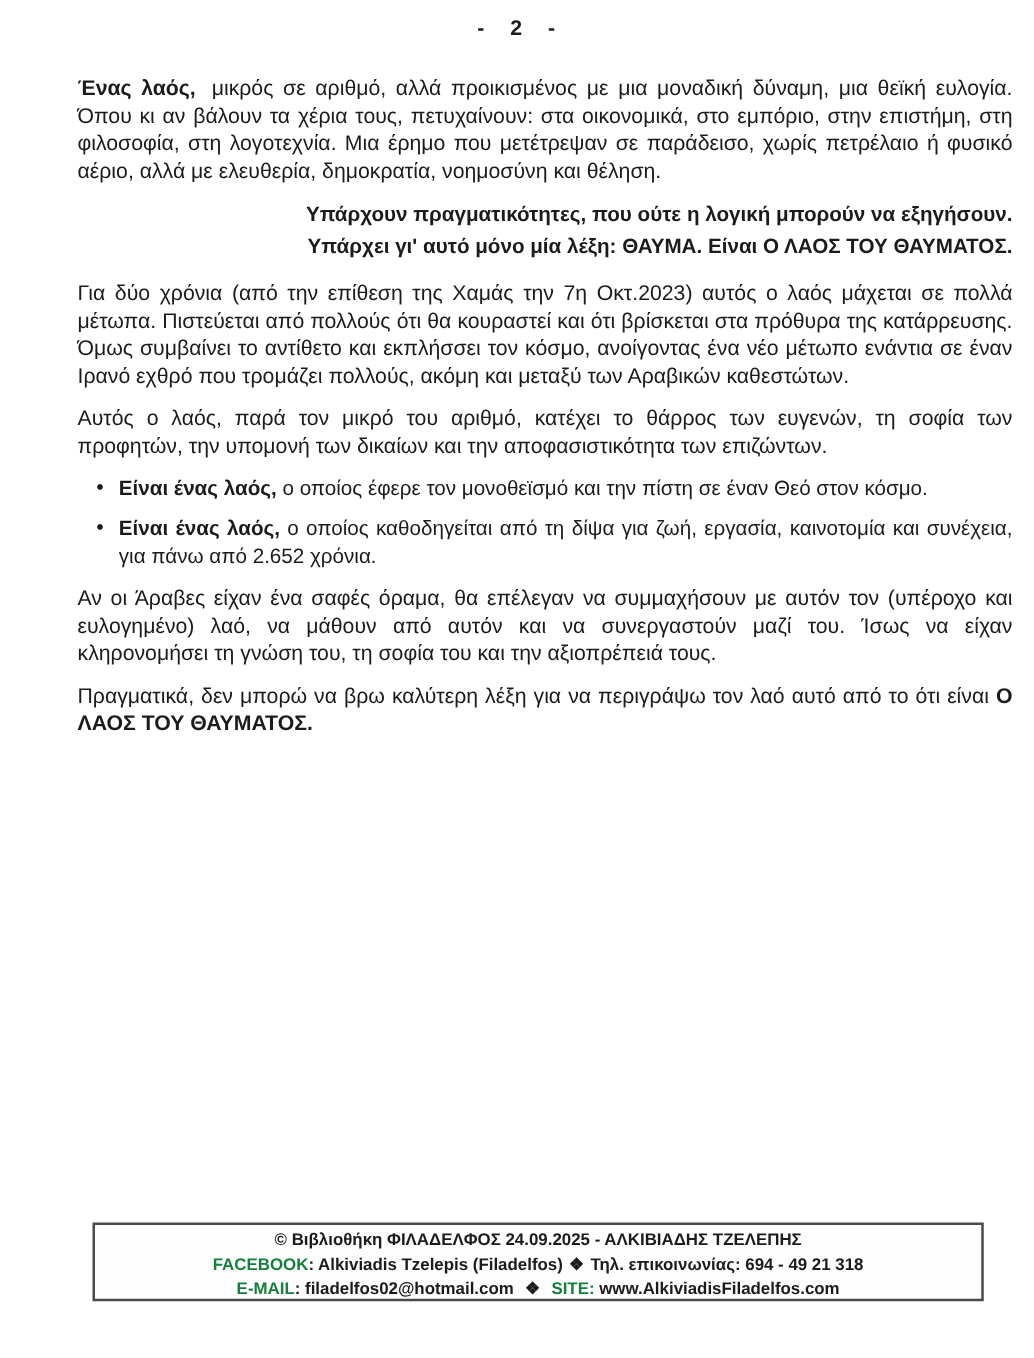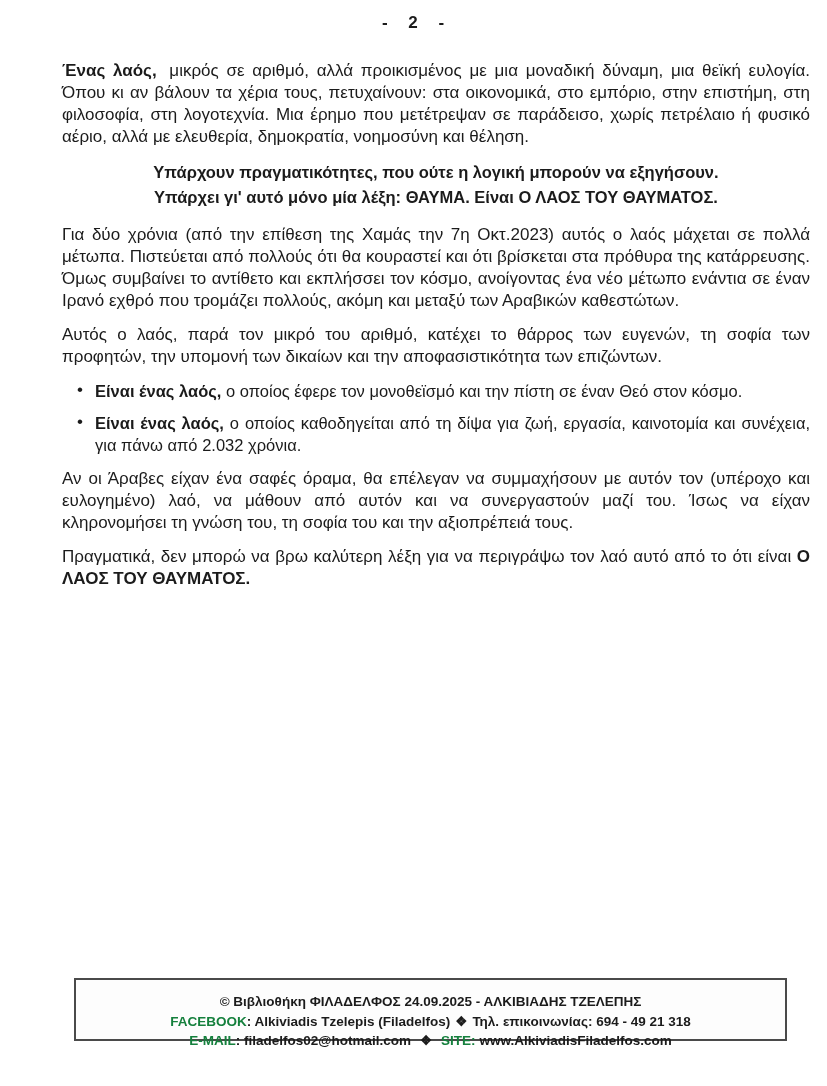--- a/index.html
+++ b/index.html
@@ -15,33 +15,33 @@
     position:absolute;top:13px;left:0;width:100%;
     text-align:center;font-weight:700;font-size:17px;
     word-spacing:14px;letter-spacing:1px;
   }
   .content{position:absolute;left:62px;top:60px;width:748px;}
   .para{margin:0 0 12px;font-size:17px;line-height:22px;text-align:justify;}
   .b{font-weight:700;}
   .lead-gap{margin-right:5px;}
   .quote{
     margin:6px 0 14px;font-weight:700;font-size:16.5px;
-    line-height:25px;text-align:center;
+    line-height:25px;text-align:right;
   }
   .bullet{
     position:relative;margin:0 0 10px;padding-left:33px;
     font-size:16.5px;line-height:22px;text-align:justify;
   }
   .bullet .dot{position:absolute;left:15px;top:-1px;font-size:17px;}
   .sig{margin-top:14px;text-align:center;font-weight:700;font-size:16px;}
   .footerbox{
     position:absolute;left:74px;top:978px;width:713px;height:63px;
     box-sizing:border-box;background:#fdfdfd;border:2px solid #4a4a4a;
     text-align:center;font-weight:700;font-size:13.5px;line-height:19.5px;
-    padding-top:12px;color:#1b1b1b;
+    padding-top:2px;color:#1b1b1b;
   }
   .red{color:#15803d;}
   .dia{margin:0 5px;}
   .dia3{margin:0 9px;}
 </style>
 </head>
 <body>
 
 <div class="page">
 
@@ -56,21 +56,21 @@
       <div>Υπάρχουν πραγματικότητες, που ούτε η λογική μπορούν να εξηγήσουν.</div>
       <div>Υπάρχει γι' αυτό μόνο μία λέξη: ΘΑΥΜΑ. Είναι Ο ΛΑΟΣ ΤΟΥ ΘΑΥΜΑΤΟΣ.</div>
     </div>
 
     <p class="para">Για δύο χρόνια (από την επίθεση της Χαμάς την 7η Οκτ.2023) αυτός ο λαός μάχεται σε πολλά μέτωπα. Πιστεύεται από πολλούς ότι θα κουραστεί και ότι βρίσκεται στα πρόθυρα της κατάρρευσης. Όμως συμβαίνει το αντίθετο και εκπλήσσει τον κόσμο, ανοίγοντας ένα νέο μέτωπο ενάντια σε έναν Ιρανό εχθρό που τρομάζει πολλούς, ακόμη και μεταξύ των Αραβικών καθεστώτων.</p>
 
     <p class="para">Αυτός ο λαός, παρά τον μικρό του αριθμό, κατέχει το θάρρος των ευγενών, τη σοφία των προφητών, την υπομονή των δικαίων και την αποφασιστικότητα των επιζώντων.</p>
 
     <div class="bullet"><span class="dot">•</span><span class="b">Είναι ένας λαός,</span><span> ο οποίος έφερε τον μονοθεϊσμό και την πίστη σε έναν Θεό στον κόσμο.</span></div>
 
-    <div class="bullet" style="margin-bottom:12px;"><span class="dot">•</span><span class="b">Είναι ένας λαός,</span><span> ο οποίος καθοδηγείται από τη δίψα για ζωή, εργασία, καινοτομία και συνέχεια, για πάνω από 2.032 χρόνια.</span></div>
+    <div class="bullet" style="margin-bottom:12px;"><span class="dot">•</span><span class="b">Είναι ένας λαός,</span><span> ο οποίος καθοδηγείται από τη δίψα για ζωή, εργασία, καινοτομία και συνέχεια, για πάνω από 2.652 χρόνια.</span></div>
 
     <p class="para">Αν οι Άραβες είχαν ένα σαφές όραμα, θα επέλεγαν να συμμαχήσουν με αυτόν τον (υπέροχο και ευλογημένο) λαό, να μάθουν από αυτόν και να συνεργαστούν μαζί του. Ίσως να είχαν κληρονομήσει τη γνώση του, τη σοφία του και την αξιοπρέπειά τους.</p>
 
     <p class="para"><span>Πραγματικά, δεν μπορώ να βρω καλύτερη λέξη για να περιγράψω τον λαό αυτό από το ότι είναι </span><span class="b">Ο ΛΑΟΣ ΤΟΥ ΘΑΥΜΑΤΟΣ.</span></p>
 
 
   </div>
 
   <div class="footerbox">
     <div><span>©</span> <span>Βιβλιοθήκη ΦΙΛΑΔΕΛΦΟΣ 24.09.2025 - ΑΛΚΙΒΙΑΔΗΣ ΤΖΕΛΕΠΗΣ</span></div>

